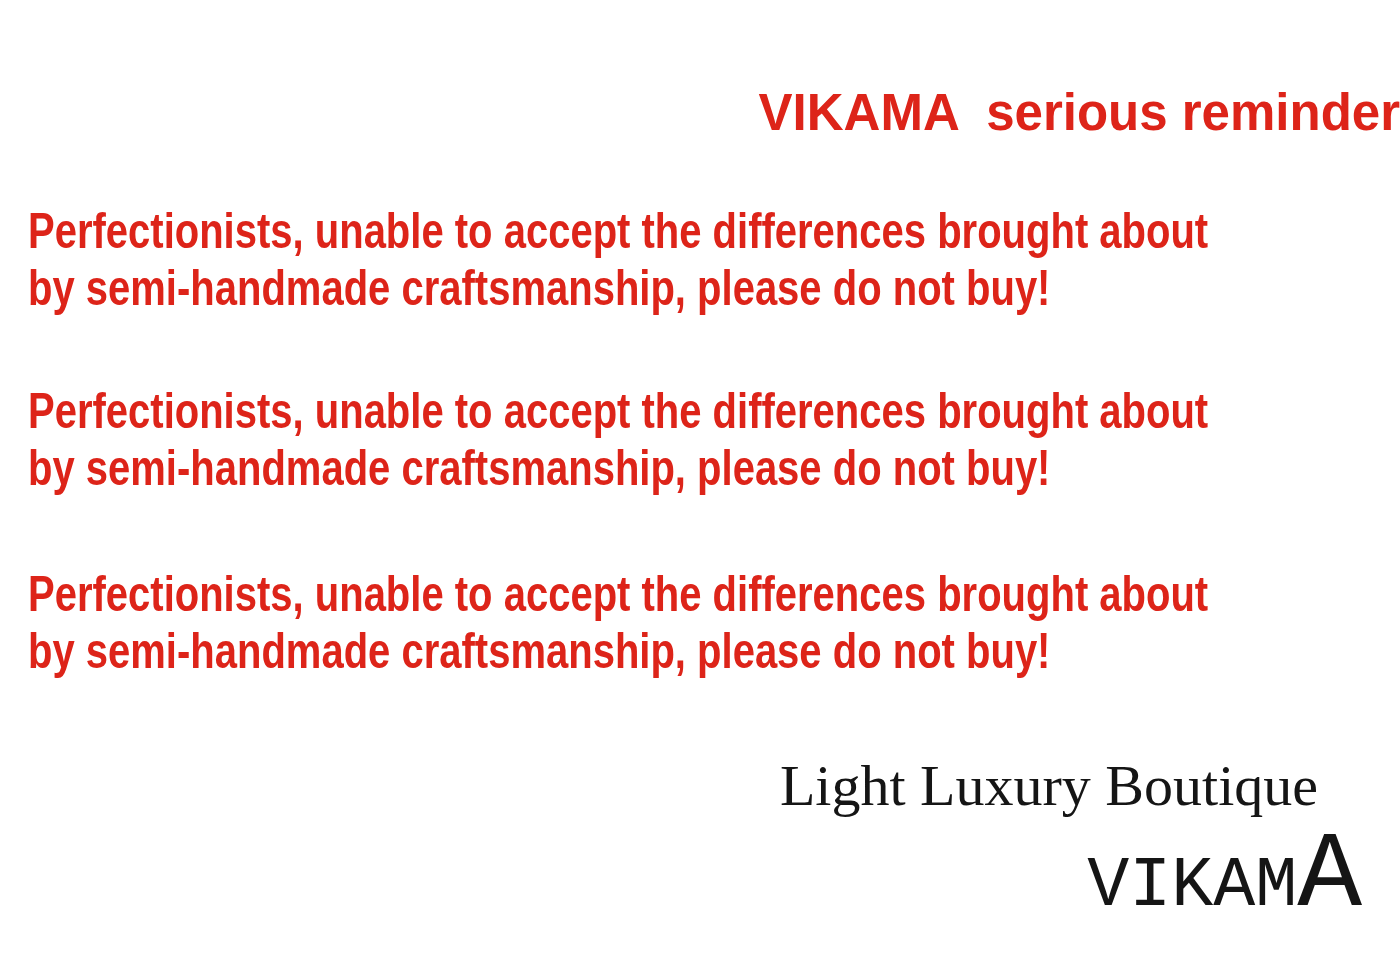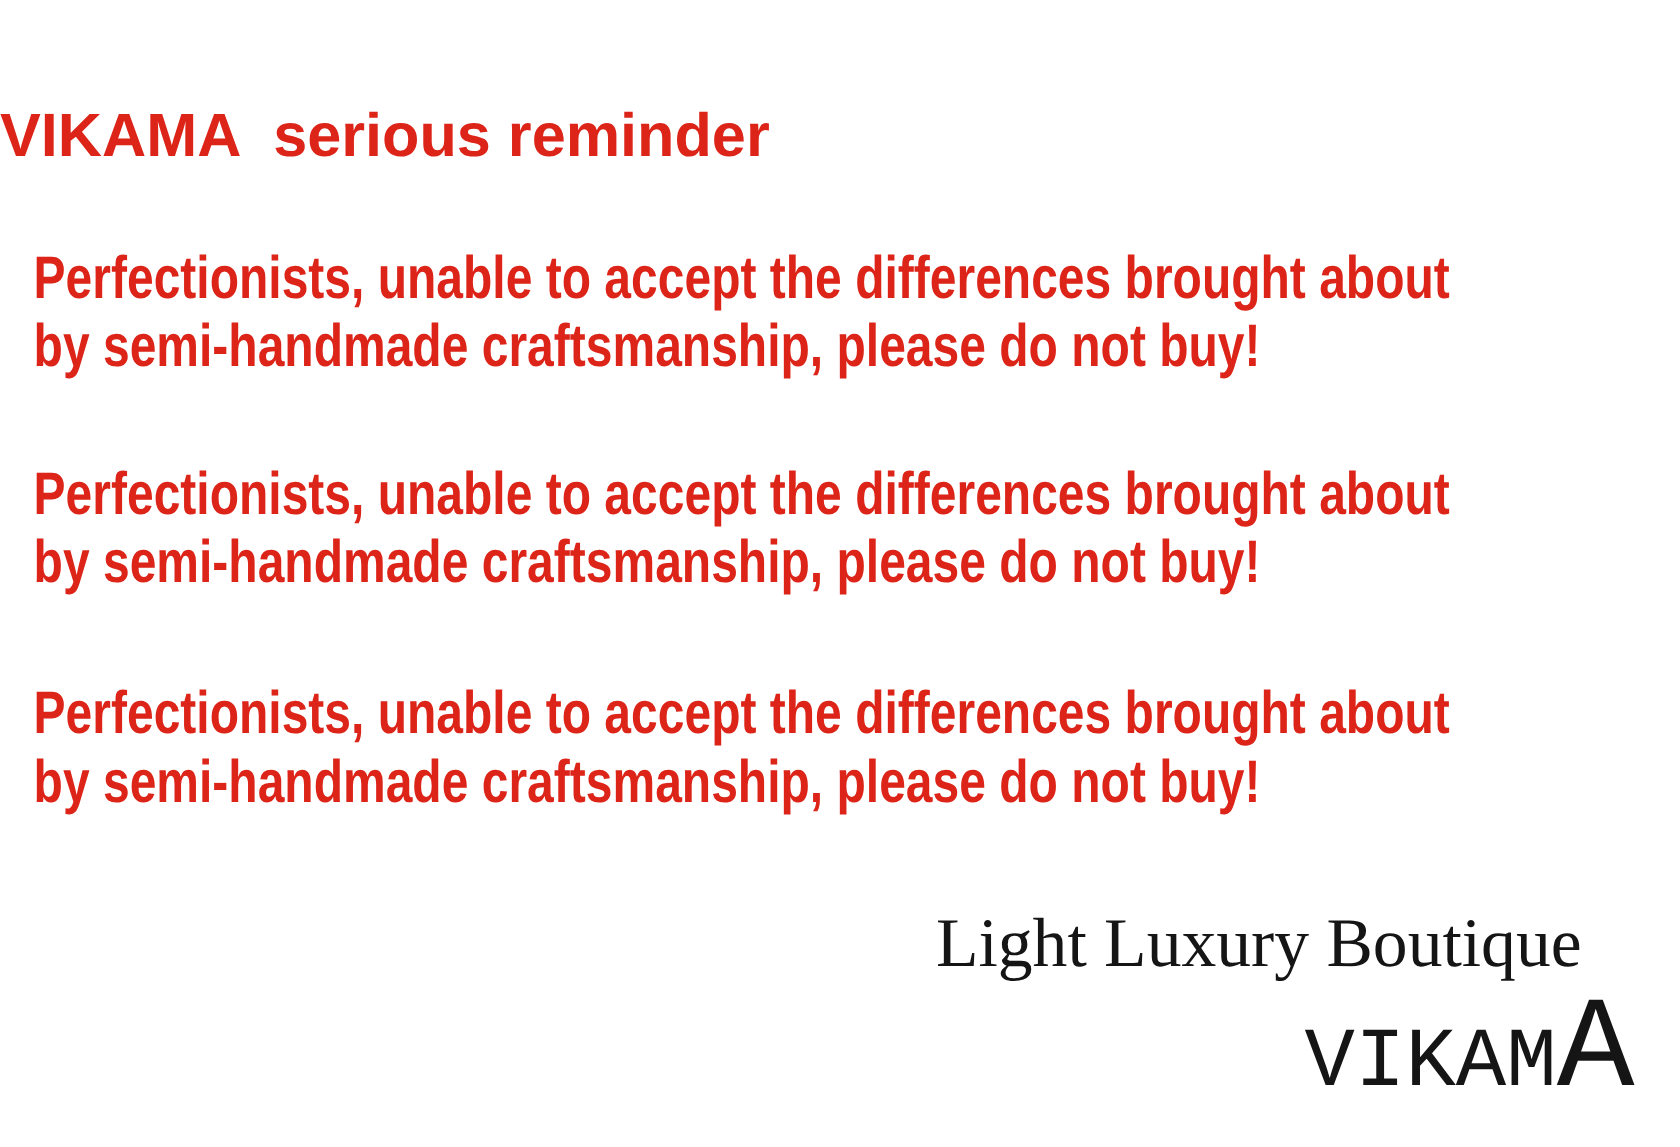--- a/index.html
+++ b/index.html
@@ -16,21 +16,21 @@
     width: 1400px;
     height: 956px;
     background: var(--bg, #ffffff);
   }
   .title {
     position: absolute;
     top: 86px;
     left: 0;
     width: 100%;
     margin: 0;
-    text-align: left;
+    text-align: right;
     font-family: "Liberation Sans", sans-serif;
     font-weight: bold;
     font-size: 51px;
     line-height: 1.05;
     color: var(--red, #dd2419);
     white-space: pre;
   }
   .warning {
     position: absolute;
     left: 28px;

